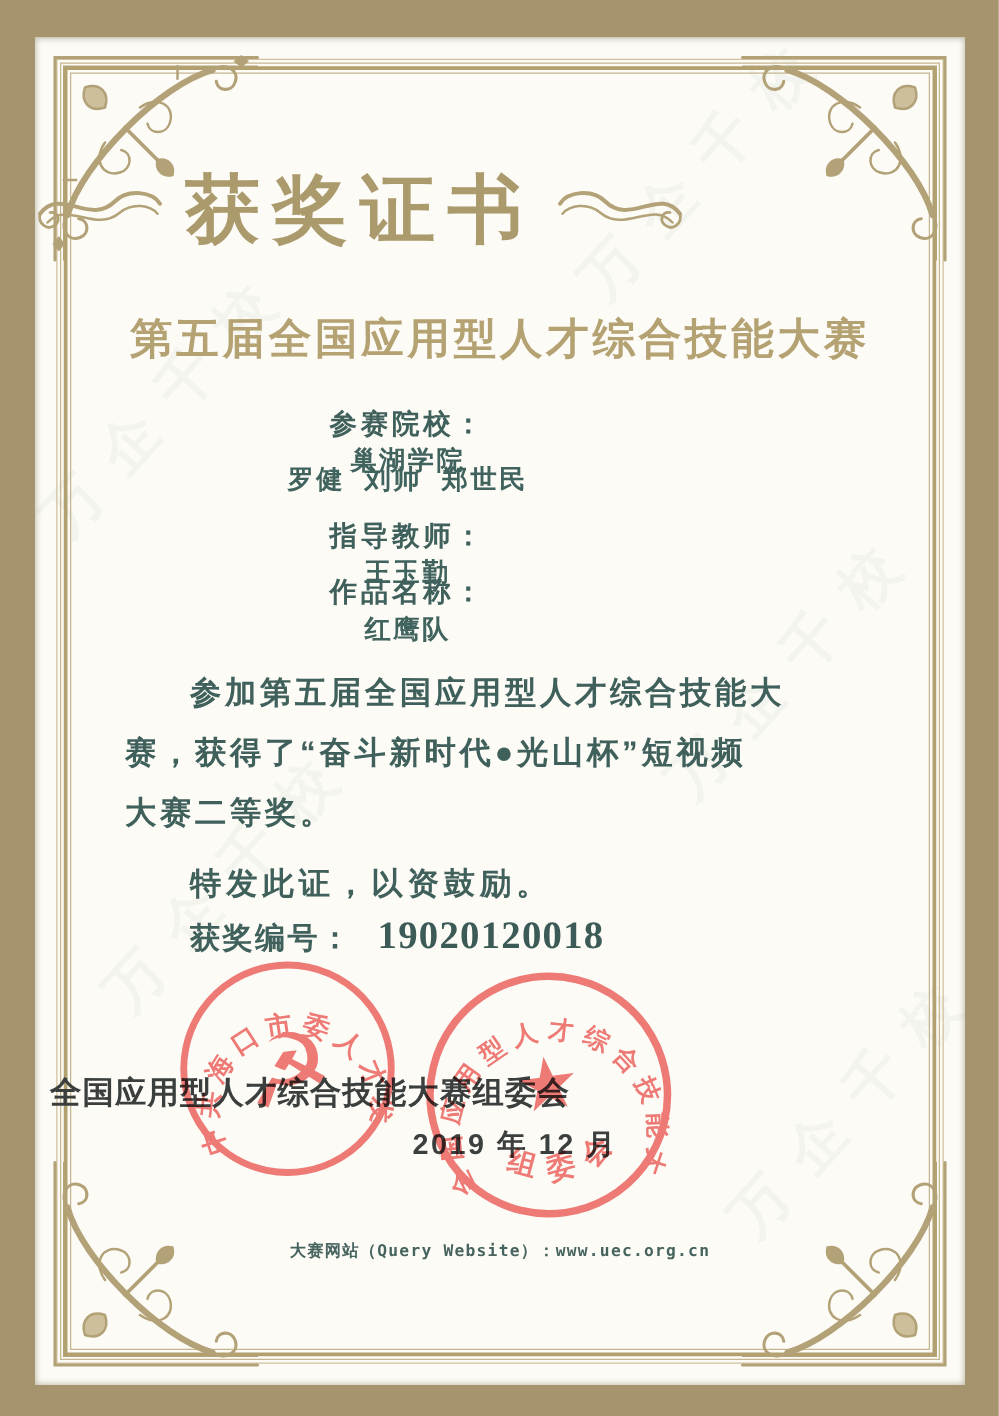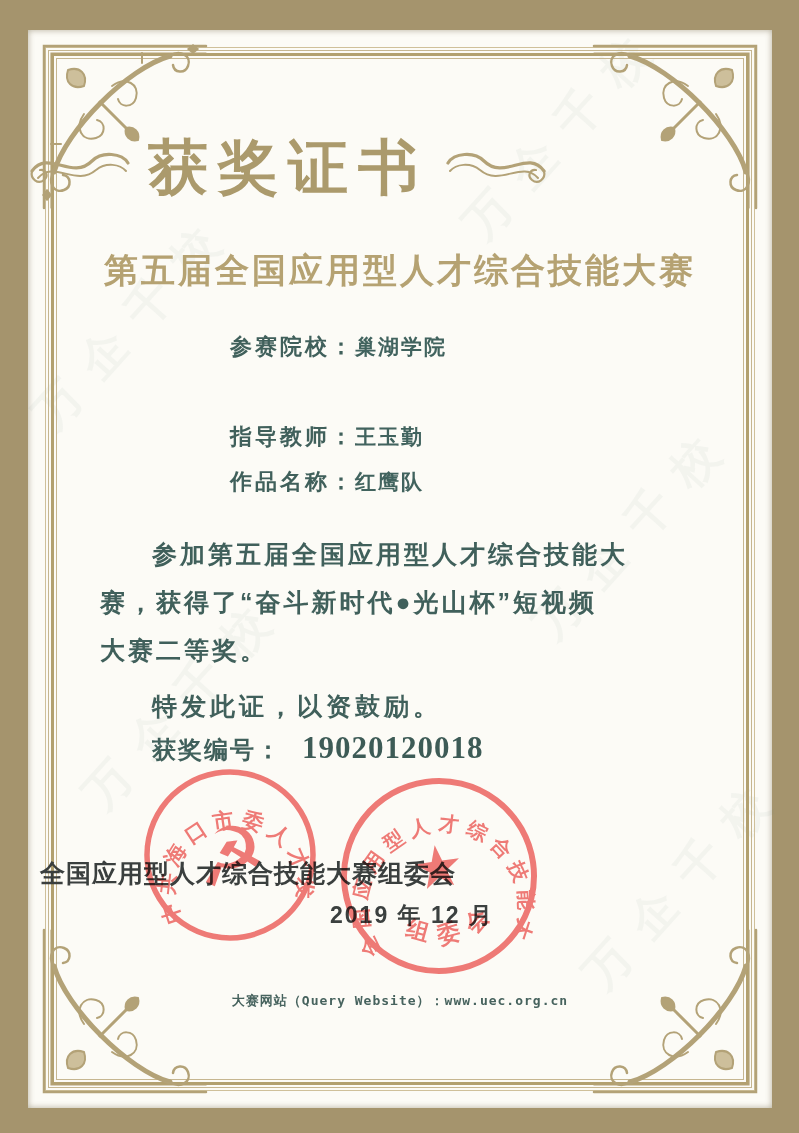--- a/index.html
+++ b/index.html
@@ -43,21 +43,21 @@
     letter-spacing:10px;line-height:1;
   }
   .swash{width:104px;height:46px;}
   .swash.right{transform:scaleX(-1);}
   .cert-subtitle{
     position:absolute;top:218px;left:0;right:0;text-align:center;
     font-size:34px;font-weight:800;color:#b5a272;letter-spacing:3px;
   }
   
   .fields{position:absolute;left:202px;top:294px;}
-  .field-row{height:45px;display:flex;align-items:center;}
+  .field-row{height:45px;display:flex;align-items:center;flex-direction:column;}
   .field-label{
     font-size:22px;font-weight:800;color:#40605b;letter-spacing:3px;
   }
   .field-value{
     font-size:21px;font-weight:800;color:#41635e;letter-spacing:2px;
     white-space:pre-wrap;
   }
   
   .paragraph{position:absolute;left:72px;top:500px;width:610px;}
   .para-line{
@@ -194,20 +194,21 @@
   </div>
 
   <div class="cert-subtitle">第五届全国应用型人才综合技能大赛</div>
 
   <div class="fields">
     <div class="field-row">
       <span class="field-label">参赛院校：</span>
       <span class="field-value">巢湖学院</span>
     </div>
     <div class="field-row">
+      <span class="field-value">罗健  刘帅  郑世民</span>
     </div>
     <div class="field-row">
       <span class="field-label">指导教师：</span>
       <span class="field-value">王玉勤</span>
     </div>
     <div class="field-row">
       <span class="field-label">作品名称：</span>
       <span class="field-value">红鹰队</span>
     </div>
   </div>

